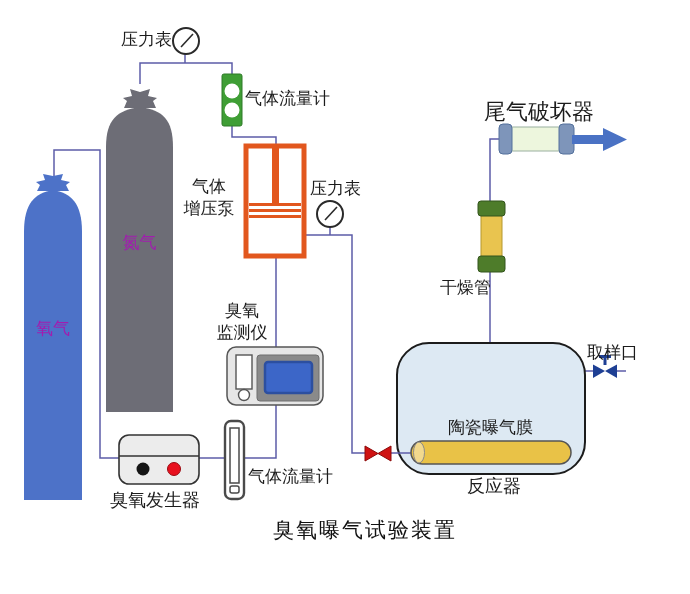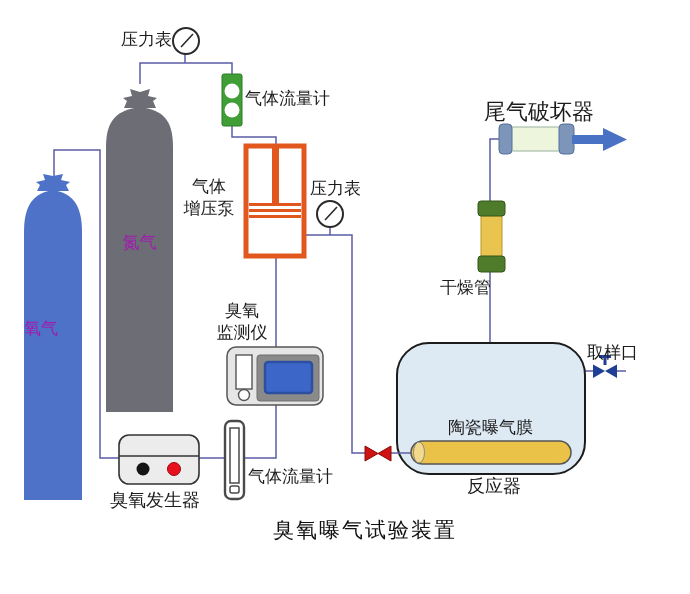--- a/index.html
+++ b/index.html
@@ -136,21 +136,21 @@
     <div>增压泵</div>
   </div>
 
   <div class="lbl" style="left:310px;top:178px;">压力表</div>
 
   <div class="lbl center" style="left:209px;top:300px;width:66px;text-align:center;">
     <div>臭氧</div>
     <div>监测仪</div>
   </div>
 
-  <div class="lbl white center" style="left:12px;top:318px;width:58px;">氧气</div>
+  <div class="lbl white center" style="left:24px;top:318px;width:58px;">氧气</div>
 
   <div class="lbl white center" style="left:106px;top:232px;width:67px;">氮气</div>
 
   <div class="lbl" style="left:110px;top:489px;font-size:18px;">臭氧发生器</div>
 
   <div class="lbl" style="left:248px;top:466px;">气体流量计</div>
 
   <div class="lbl" style="left:484px;top:101px;font-size:22px;">尾气破坏器</div>
 
   <div class="lbl" style="left:440px;top:229px;margin-top:48px;">干燥管</div>

